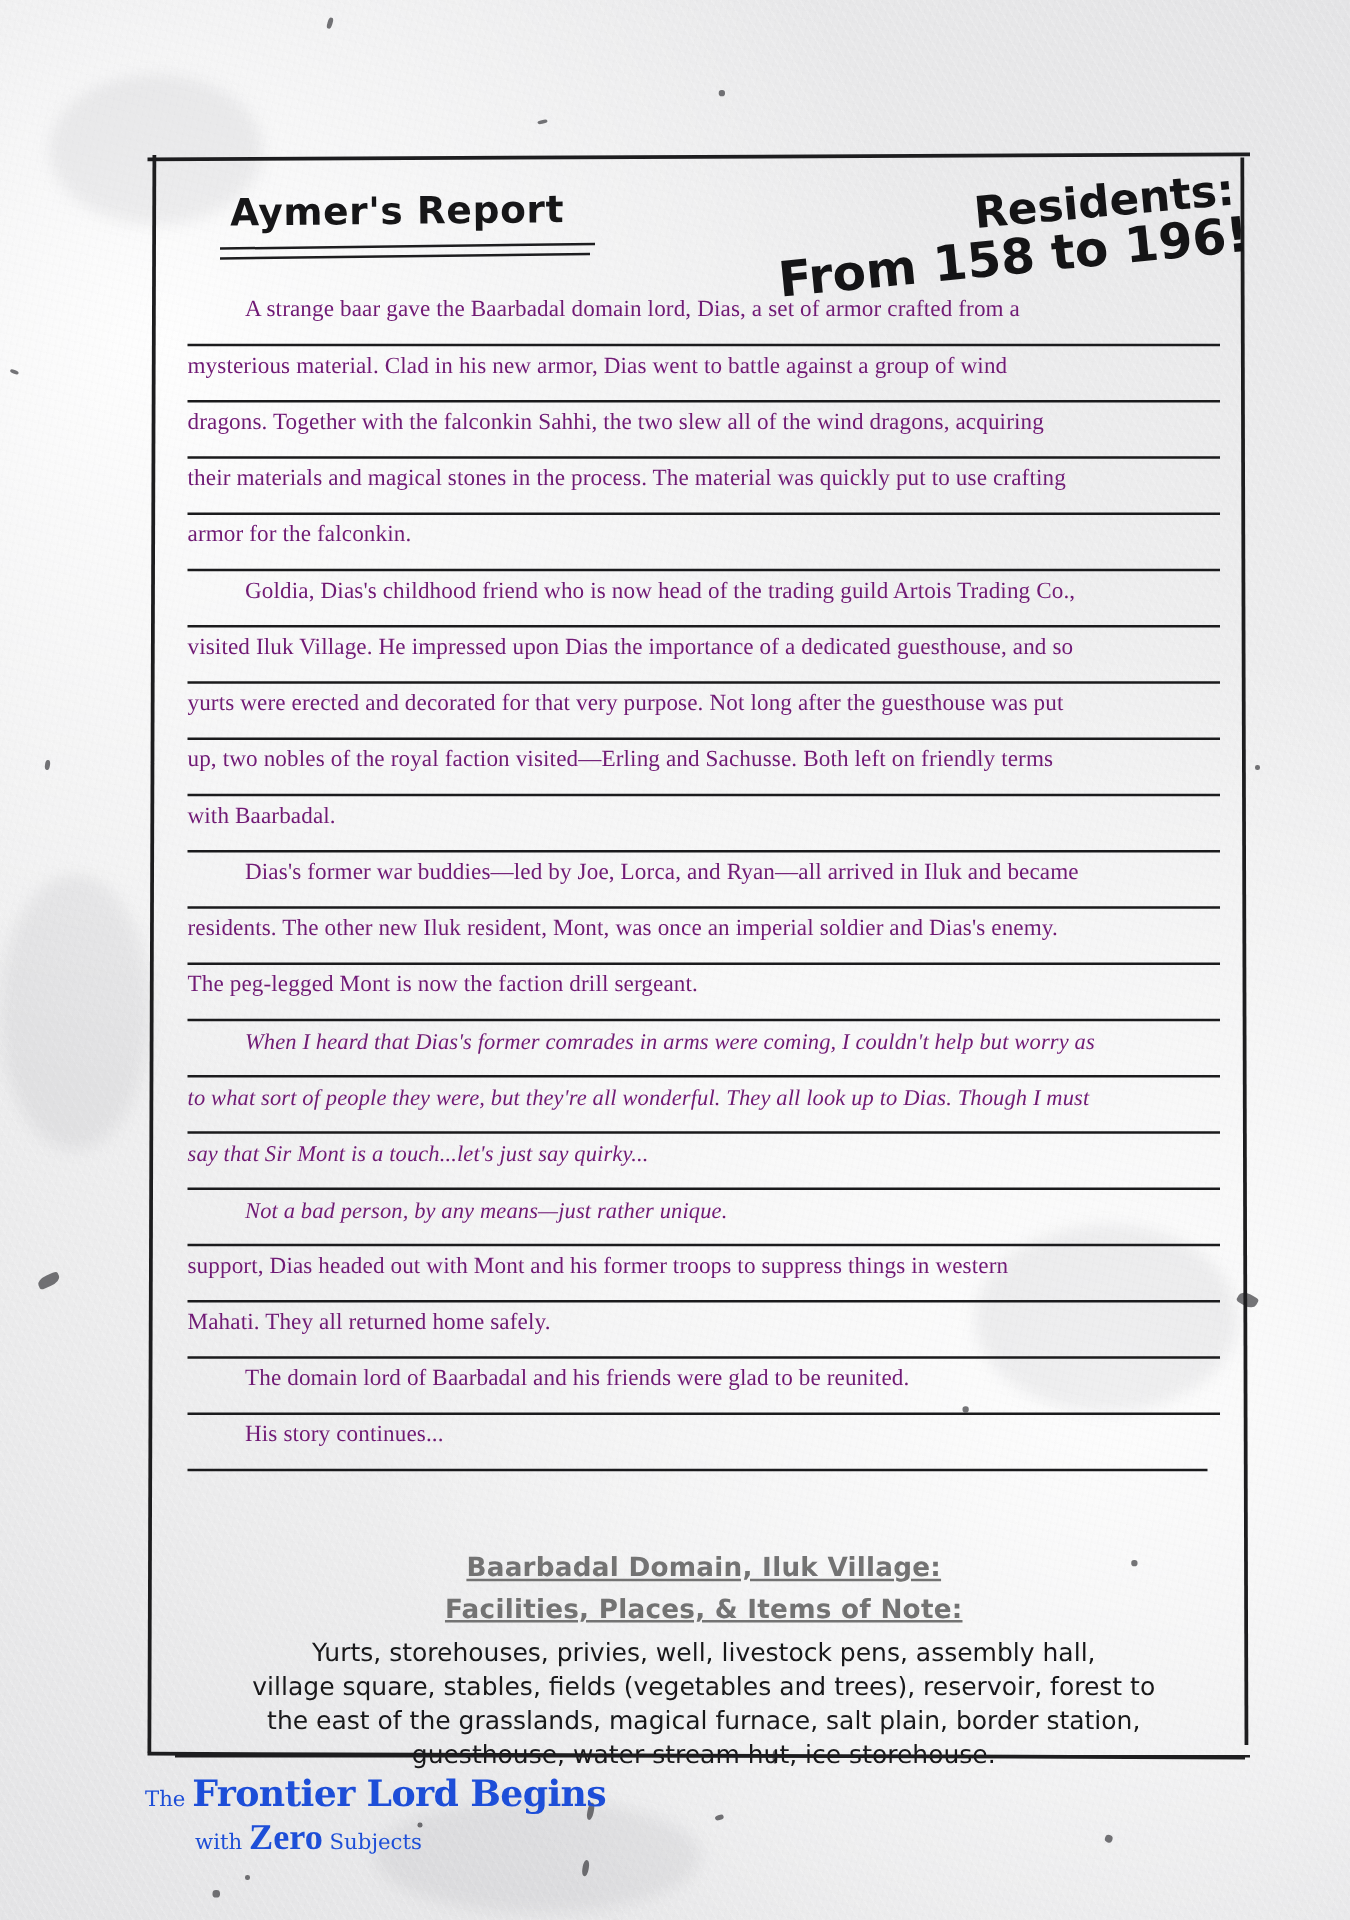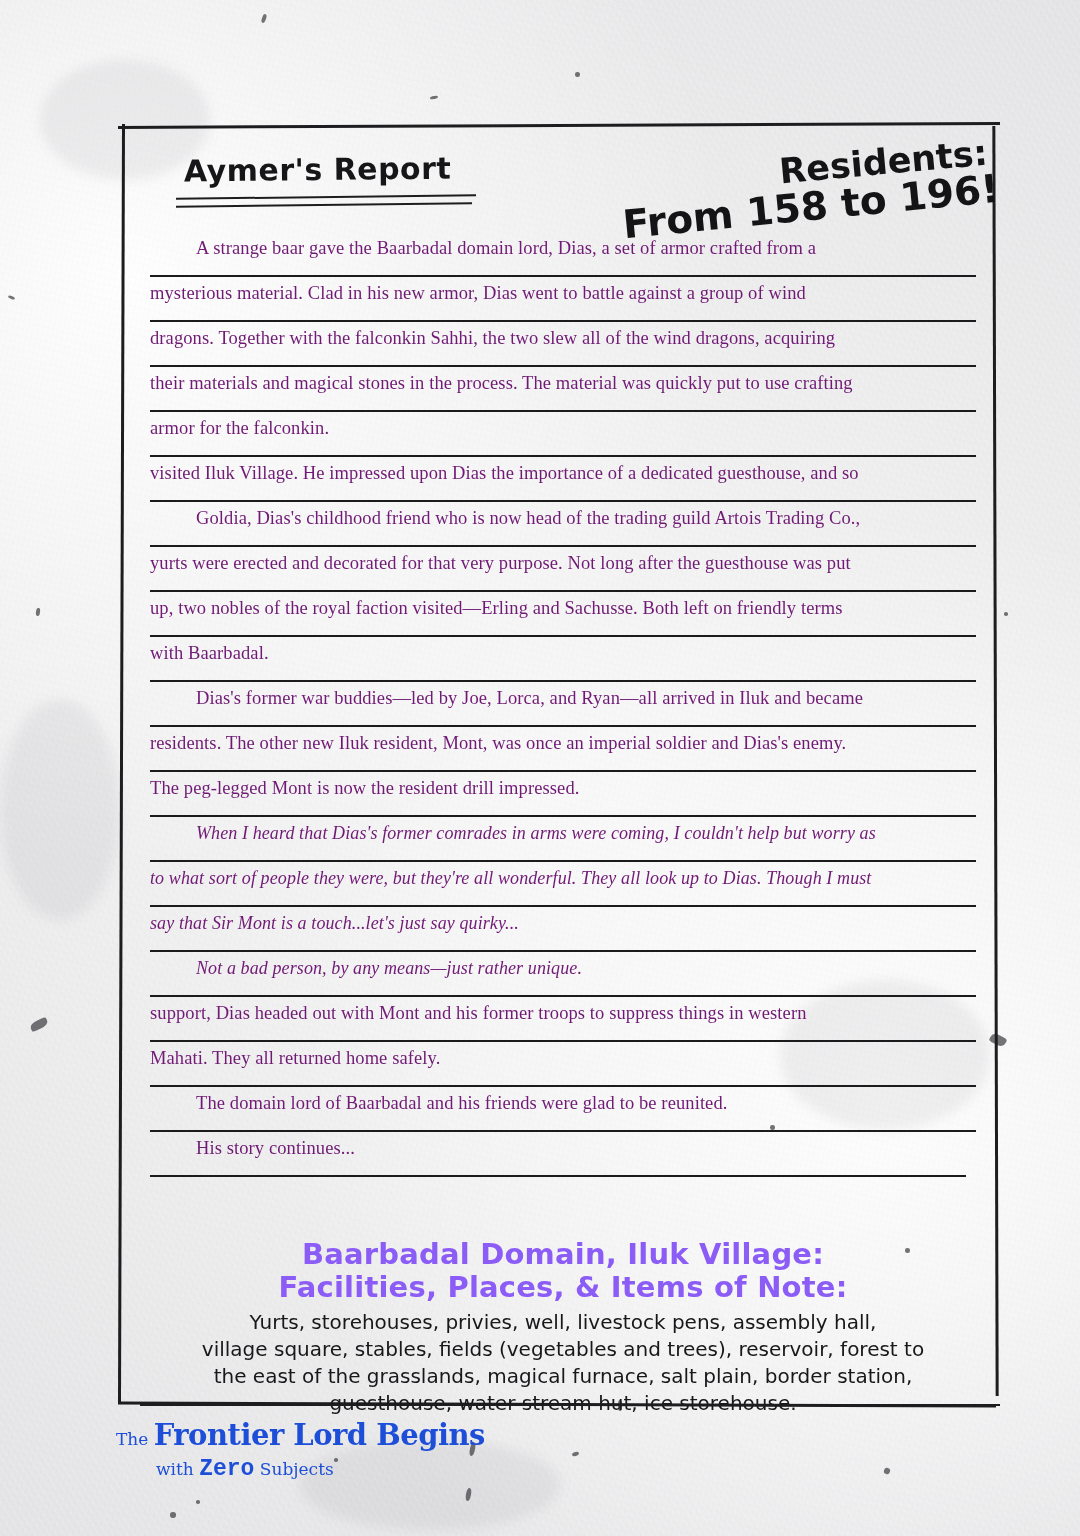--- a/index.html
+++ b/index.html
@@ -155,24 +155,25 @@
   #footer-block {
     position: absolute;
     left: 32px;
     top: 1118px;
     width: 826px;
     text-align: center;
   }
   .foot-head {
     font-family: "DejaVu Sans", sans-serif;
     font-weight: bold;
-    font-size: 29px;
-    color: #8b5cf6;
+    font-size: 21px;
+    color: #737373;
     line-height: 33px;
     letter-spacing: .2px;
+    text-decoration: underline;
   }
   .foot-body {
     font-family: "DejaVu Sans", sans-serif;
     font-size: 20px;
     color: #18181a;
     line-height: 27px;
     margin-top: 5px;
   }
   #footer-rule {
     position: absolute;
@@ -204,23 +205,23 @@
     letter-spacing: -0.5px;
   }
   #logo .l2 {
     font-family: "DejaVu Serif", serif;
     font-size: 17px;
     line-height: 30px;
     margin-left: 40px;
     white-space: nowrap;
   }
   #logo .l2 .big {
-    font-family: Liberation Mono, monospace;
-    font-weight: bold;
-    font-size: 23px;
+    font-family: Liberation Serif, serif;
+    font-weight: bold;
+    font-size: 29px;
   }
 </style>
 </head>
 <body>
 
 <div id="paper"></div>
 <div id="grain"></div>
 
 <div class="smudge" style="left:40px;  top:60px;   width:170px; height:120px;"></div>
 <div class="smudge" style="left:780px; top:980px;  width:210px; height:150px;"></div>
@@ -265,31 +266,31 @@
 
     <div class="para">
       <div class="line indent">A strange baar gave the Baarbadal domain lord, Dias, a set of armor crafted from a</div>
       <div class="line">mysterious material. Clad in his new armor, Dias went to battle against a group of wind</div>
       <div class="line">dragons. Together with the falconkin Sahhi, the two slew all of the wind dragons, acquiring</div>
       <div class="line">their materials and magical stones in the process. The material was quickly put to use crafting</div>
       <div class="line">armor for the falconkin.</div>
     </div>
 
     <div class="para">
+      <div class="line indent">Goldia, Dias's childhood friend who is now head of the trading guild Artois Trading Co.,</div>
       <div class="line">visited Iluk Village. He impressed upon Dias the importance of a dedicated guesthouse, and so</div>
-      <div class="line indent">Goldia, Dias's childhood friend who is now head of the trading guild Artois Trading Co.,</div>
       <div class="line">yurts were erected and decorated for that very purpose. Not long after the guesthouse was put</div>
       <div class="line">up, two nobles of the royal faction visited—Erling and Sachusse. Both left on friendly terms</div>
       <div class="line">with Baarbadal.</div>
     </div>
 
     <div class="para">
       <div class="line indent">Dias's former war buddies—led by Joe, Lorca, and Ryan—all arrived in Iluk and became</div>
       <div class="line">residents. The other new Iluk resident, Mont, was once an imperial soldier and Dias's enemy.</div>
-      <div class="line">The peg-legged Mont is now the resident drill impressed.</div>
+      <div class="line">The peg-legged Mont is now the faction drill sergeant.</div>
     </div>
 
     <div class="para">
       <div class="line italic indent">When I heard that Dias's former comrades in arms were coming, I couldn't help but worry as</div>
       <div class="line italic">to what sort of people they were, but they're all wonderful. They all look up to Dias. Though I must</div>
       <div class="line italic">say that Sir Mont is a touch...let's just say quirky...</div>
     </div>
 
     <div class="para">
       <div class="line italic indent">Not a bad person, by any means—just rather unique.</div>

